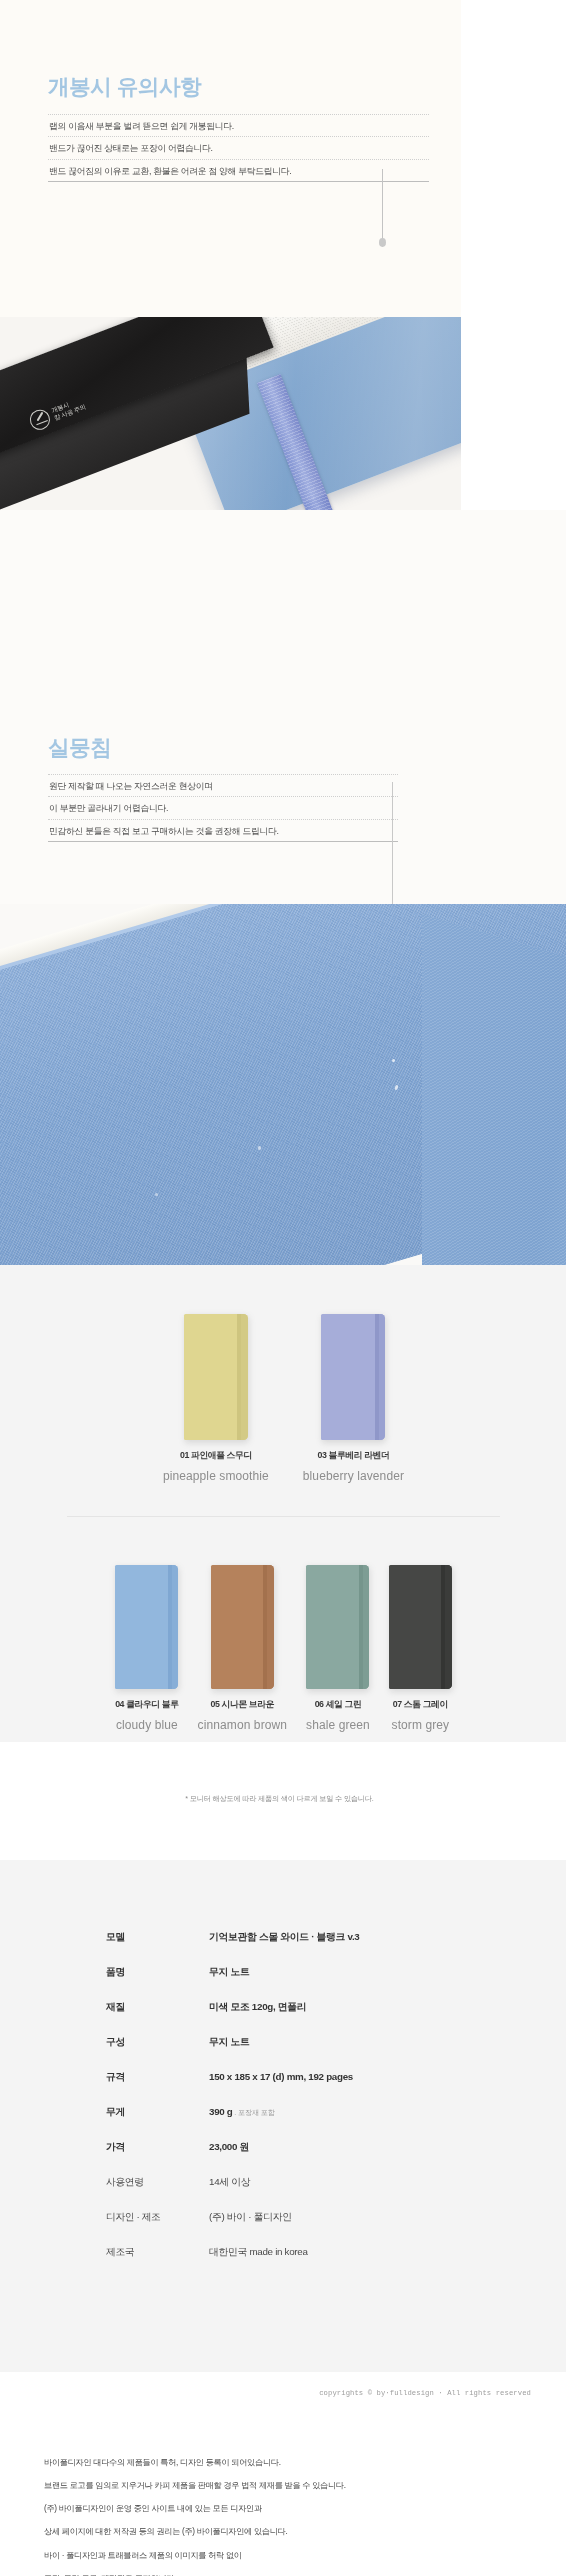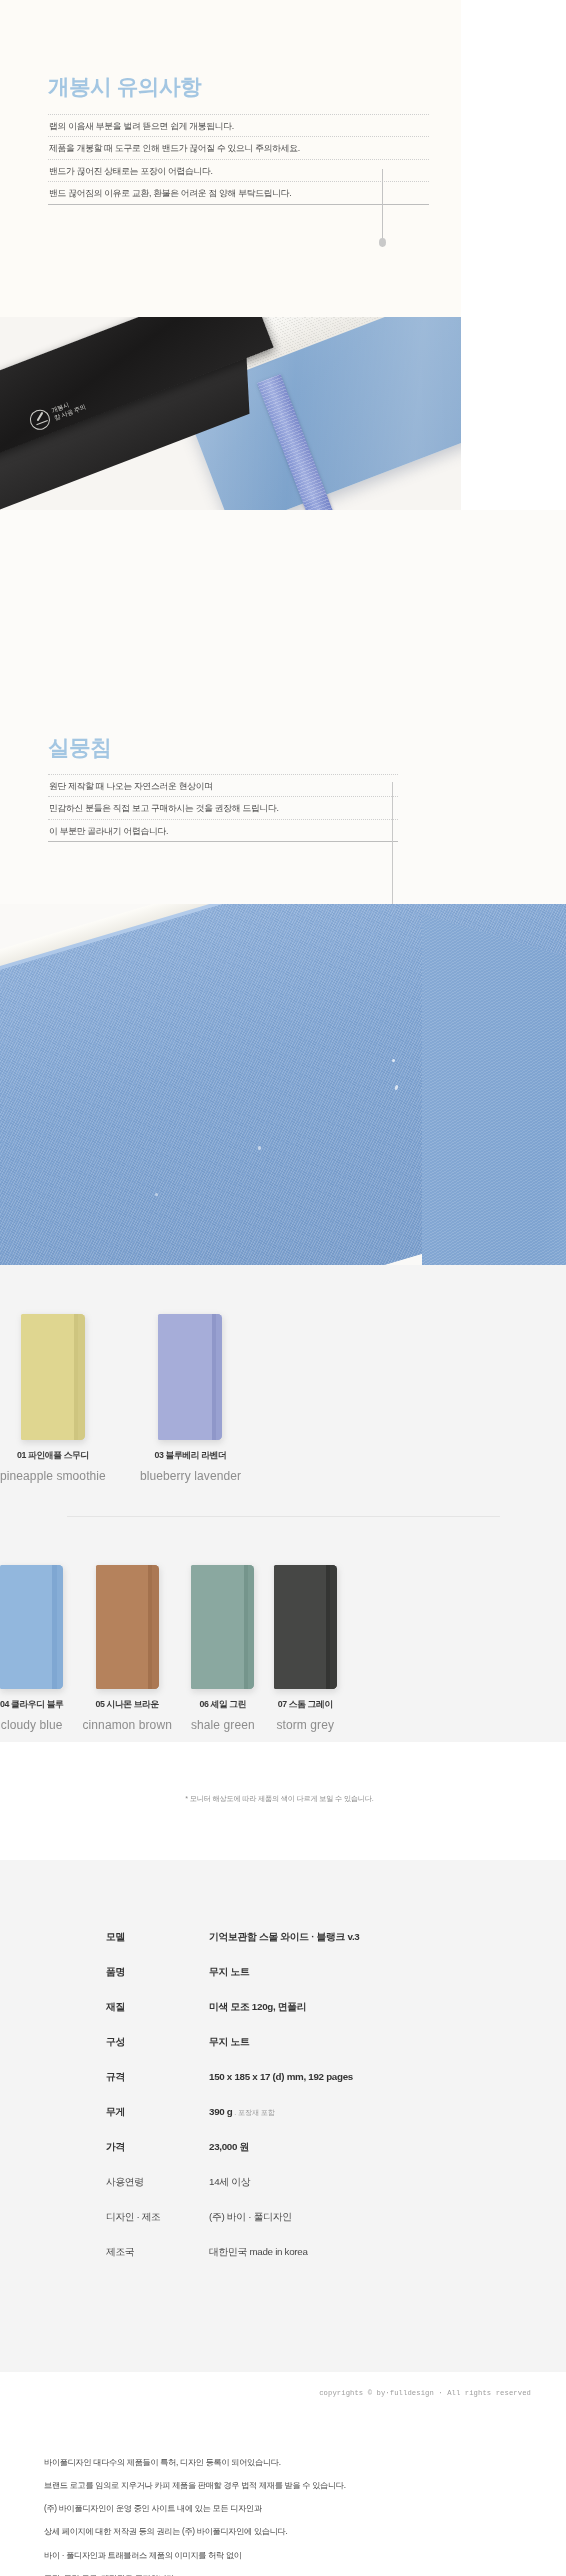--- a/index.html
+++ b/index.html
@@ -186,21 +186,21 @@
     content:""; position:absolute; inset:0;
     background-image:repeating-linear-gradient(to bottom, rgba(255,255,255,.14) 0 0.5px, transparent 0.5px 1.5px);
   }
   .p2-fuzz-a { position:absolute; left:392px; top:155px; width:3.1px; height:3.1px; border-radius:50%; background:rgba(255,255,255,.75); }
   .p2-fuzz-b { position:absolute; left:395px; top:181px; width:2.6px; height:4.6px; border-radius:50%; background:rgba(255,255,255,.7); transform:rotate(20deg); }
   .p2-fuzz-c { position:absolute; left:258px; top:242px; width:2.6px; height:3.6px; border-radius:50%; background:rgba(255,255,255,.55); }
   .p2-fuzz-d { position:absolute; left:155px; top:289px; width:3.1px; height:3.1px; border-radius:50%; background:rgba(255,255,255,.5); }
 
   
   .sec-colors { background:#f4f4f4; width:567px; padding:49px 0 0 0; }
-  .swatch-row { display:flex; justify-content:flex-start; }
+  .swatch-row { display:flex; justify-content:center; }
   .swatch-row.r1 { gap:34px; padding-bottom:9.3px; }
   .swatch-row.r2 { gap:19px; padding-bottom:9.3px; }
   .swatch { text-align:center; }
   .bookface {
     position:relative; margin:0 auto;
     border-radius:1.5px 4.6px 4.6px 1.5px;
     box-shadow:1px 2.1px 6.2px rgba(120,120,120,.22);
   }
   .bookface .band {
     position:absolute; top:0; bottom:0; right:6.7px; width:4.1px;
@@ -256,21 +256,20 @@
 </head>
 <body>
 
 <div class="page">
 
   <section class="sec-open">
     <h2 class="head">개봉시 유의사항</h2>
 
     <div class="notice-list">
       <div class="notice-row">랩의 이음새 부분을 벌려 뜯으면 쉽게 개봉됩니다.</div>
-      <div class="notice-row">제품을 개봉할 때 도구로 인해 밴드가 끊어질 수 있으니 주의하세요.</div>
       <div class="notice-row">밴드가 끊어진 상태로는 포장이 어렵습니다.</div>
       <div class="notice-row">밴드 끊어짐의 이유로 교환, 환불은 어려운 점 양해 부탁드립니다.</div>
     </div>
 
     <div class="leader-1"></div>
     <div class="leader-dot-1"></div>
 
     <div class="photo1">
       <div class="p1-bg"></div>
       <div class="p1-edge"></div>
@@ -289,22 +288,22 @@
         </span>
       </div>
     </div>
   </section>
 
   <section class="sec-fuzz">
     <h2 class="head">실뭉침</h2>
 
     <div class="notice-list fuzz-list">
       <div class="notice-row">원단 제작할 때 나오는 자연스러운 현상이며</div>
+      <div class="notice-row">이 부분만 골라내기 어렵습니다.</div>
       <div class="notice-row">민감하신 분들은 직접 보고 구매하시는 것을 권장해 드립니다.</div>
-      <div class="notice-row">이 부분만 골라내기 어렵습니다.</div>
     </div>
 
     <div class="leader-2"></div>
     <div class="leader-dot-2"></div>
 
     <div class="photo2">
       <div class="p2-pages"></div>
       <div class="p2-spinehl"></div>
       <div class="p2-cover"></div>
       <div class="p2-right"></div>

